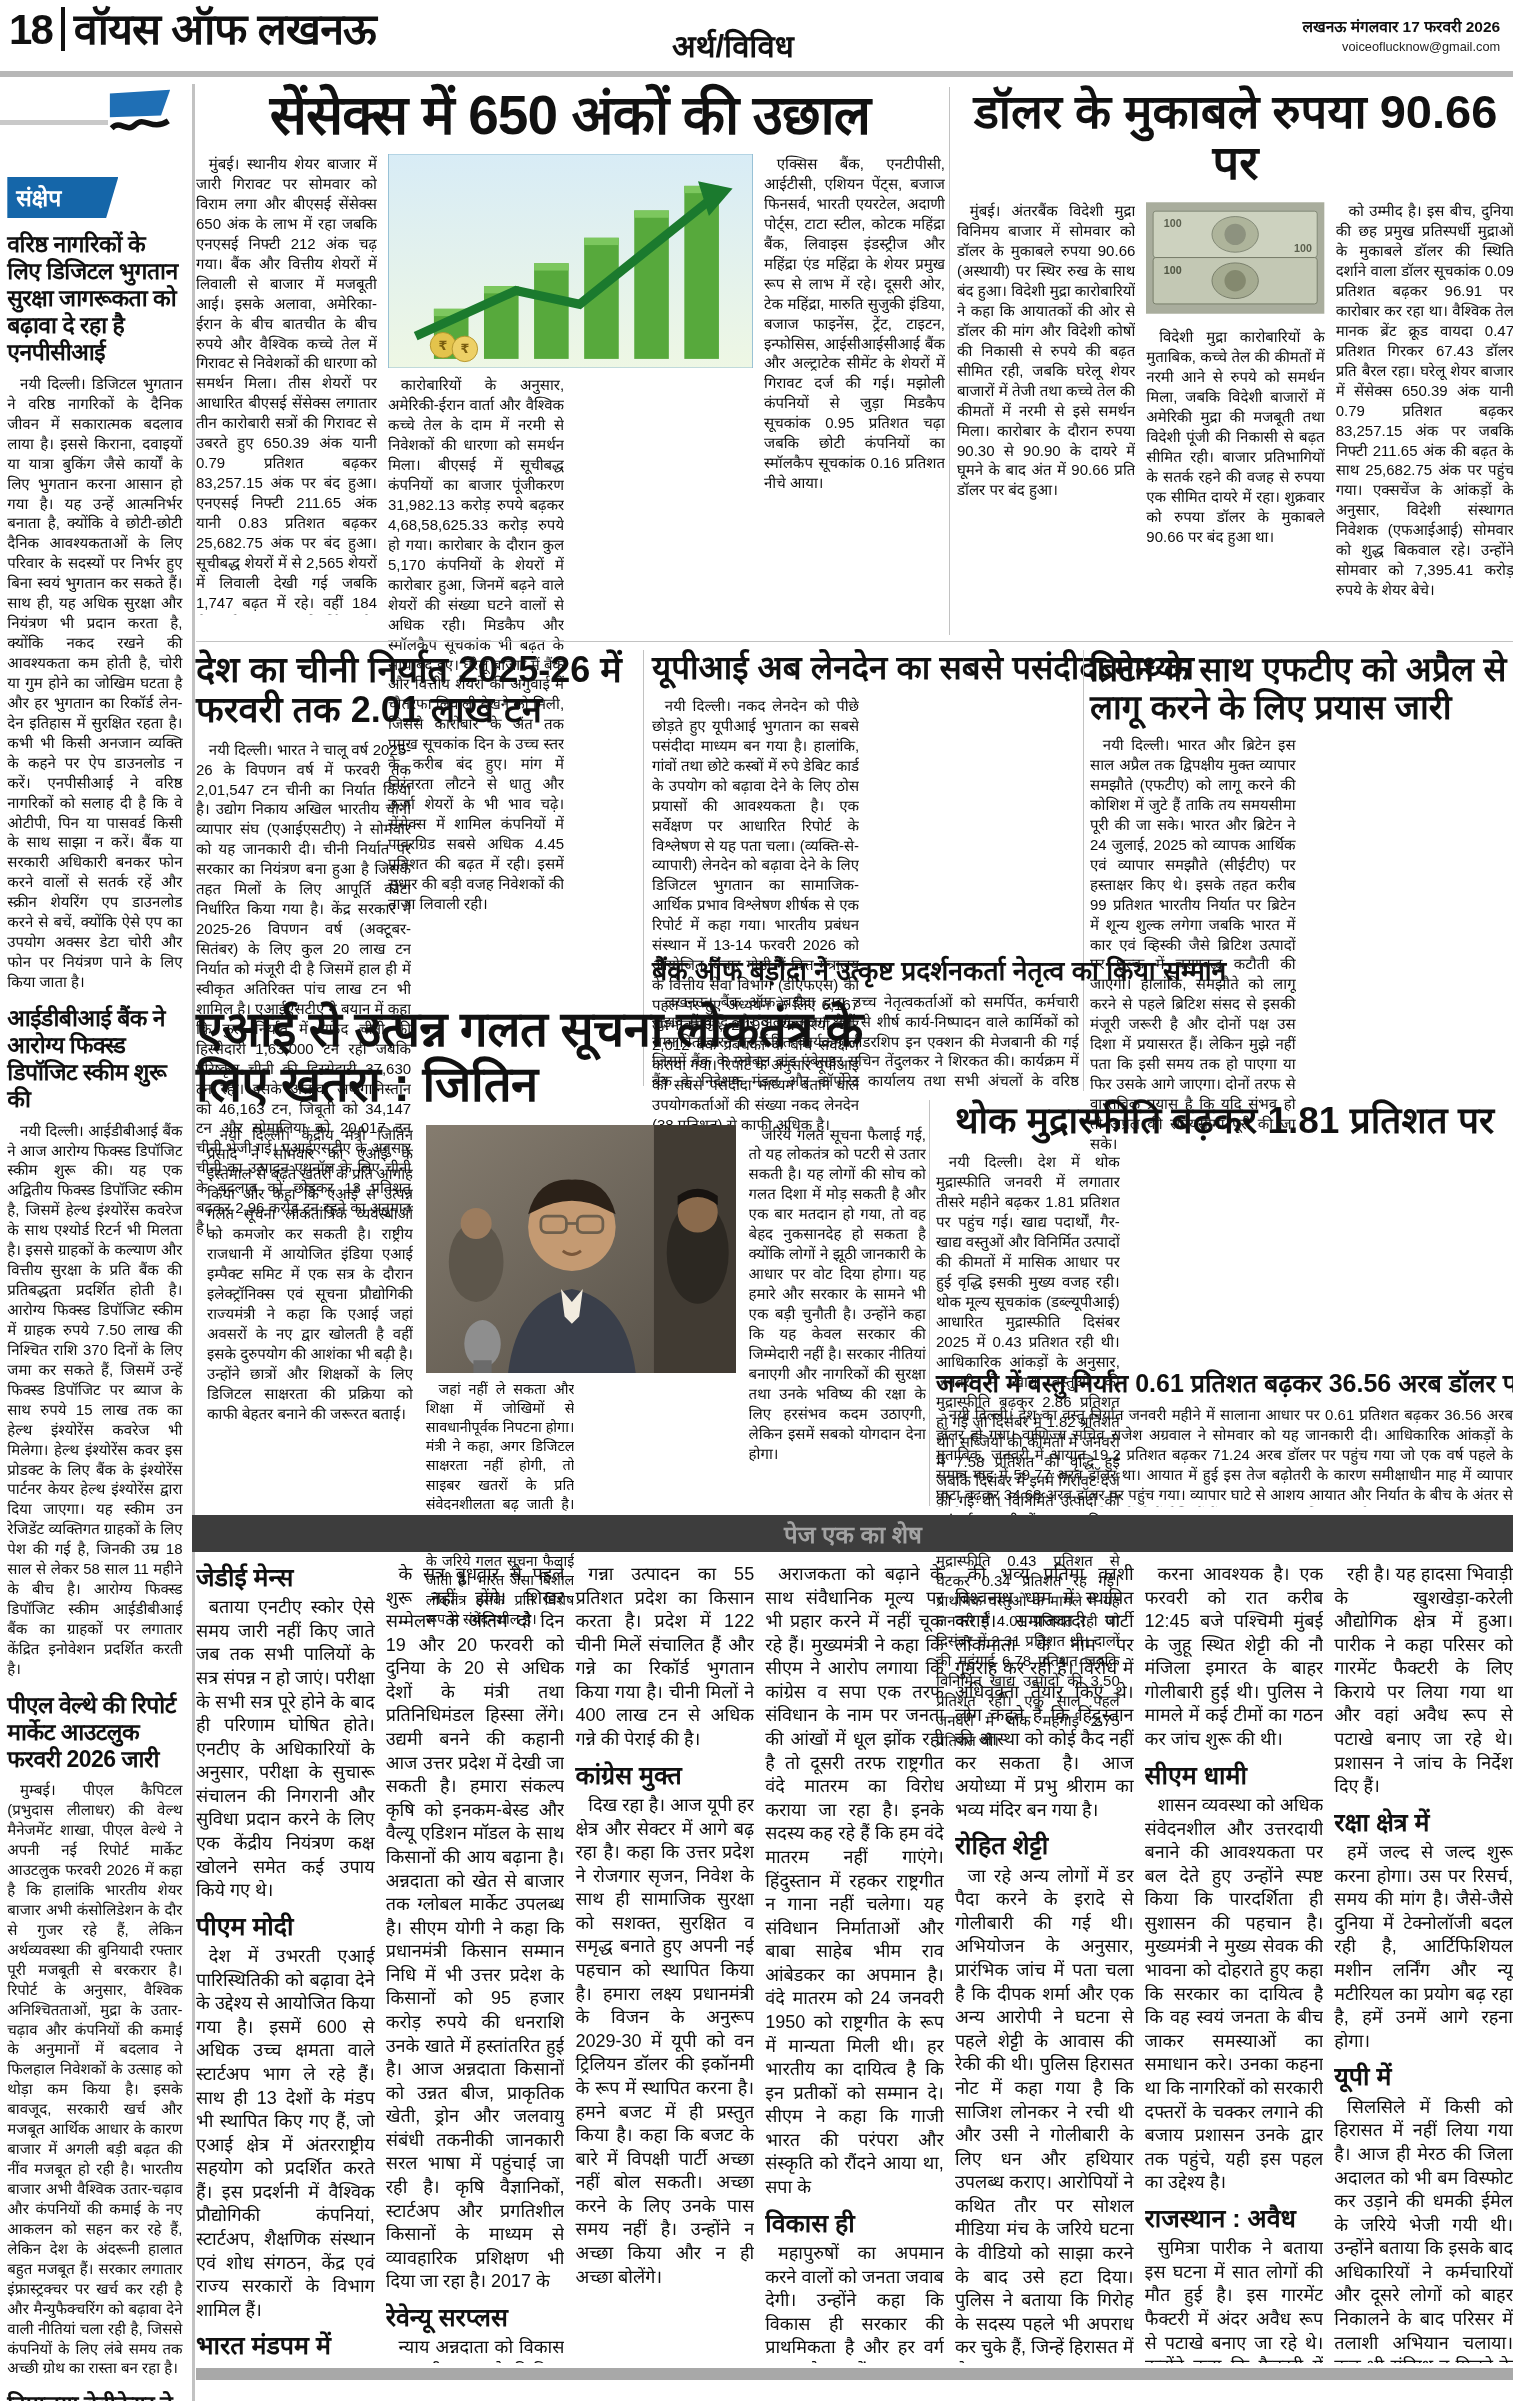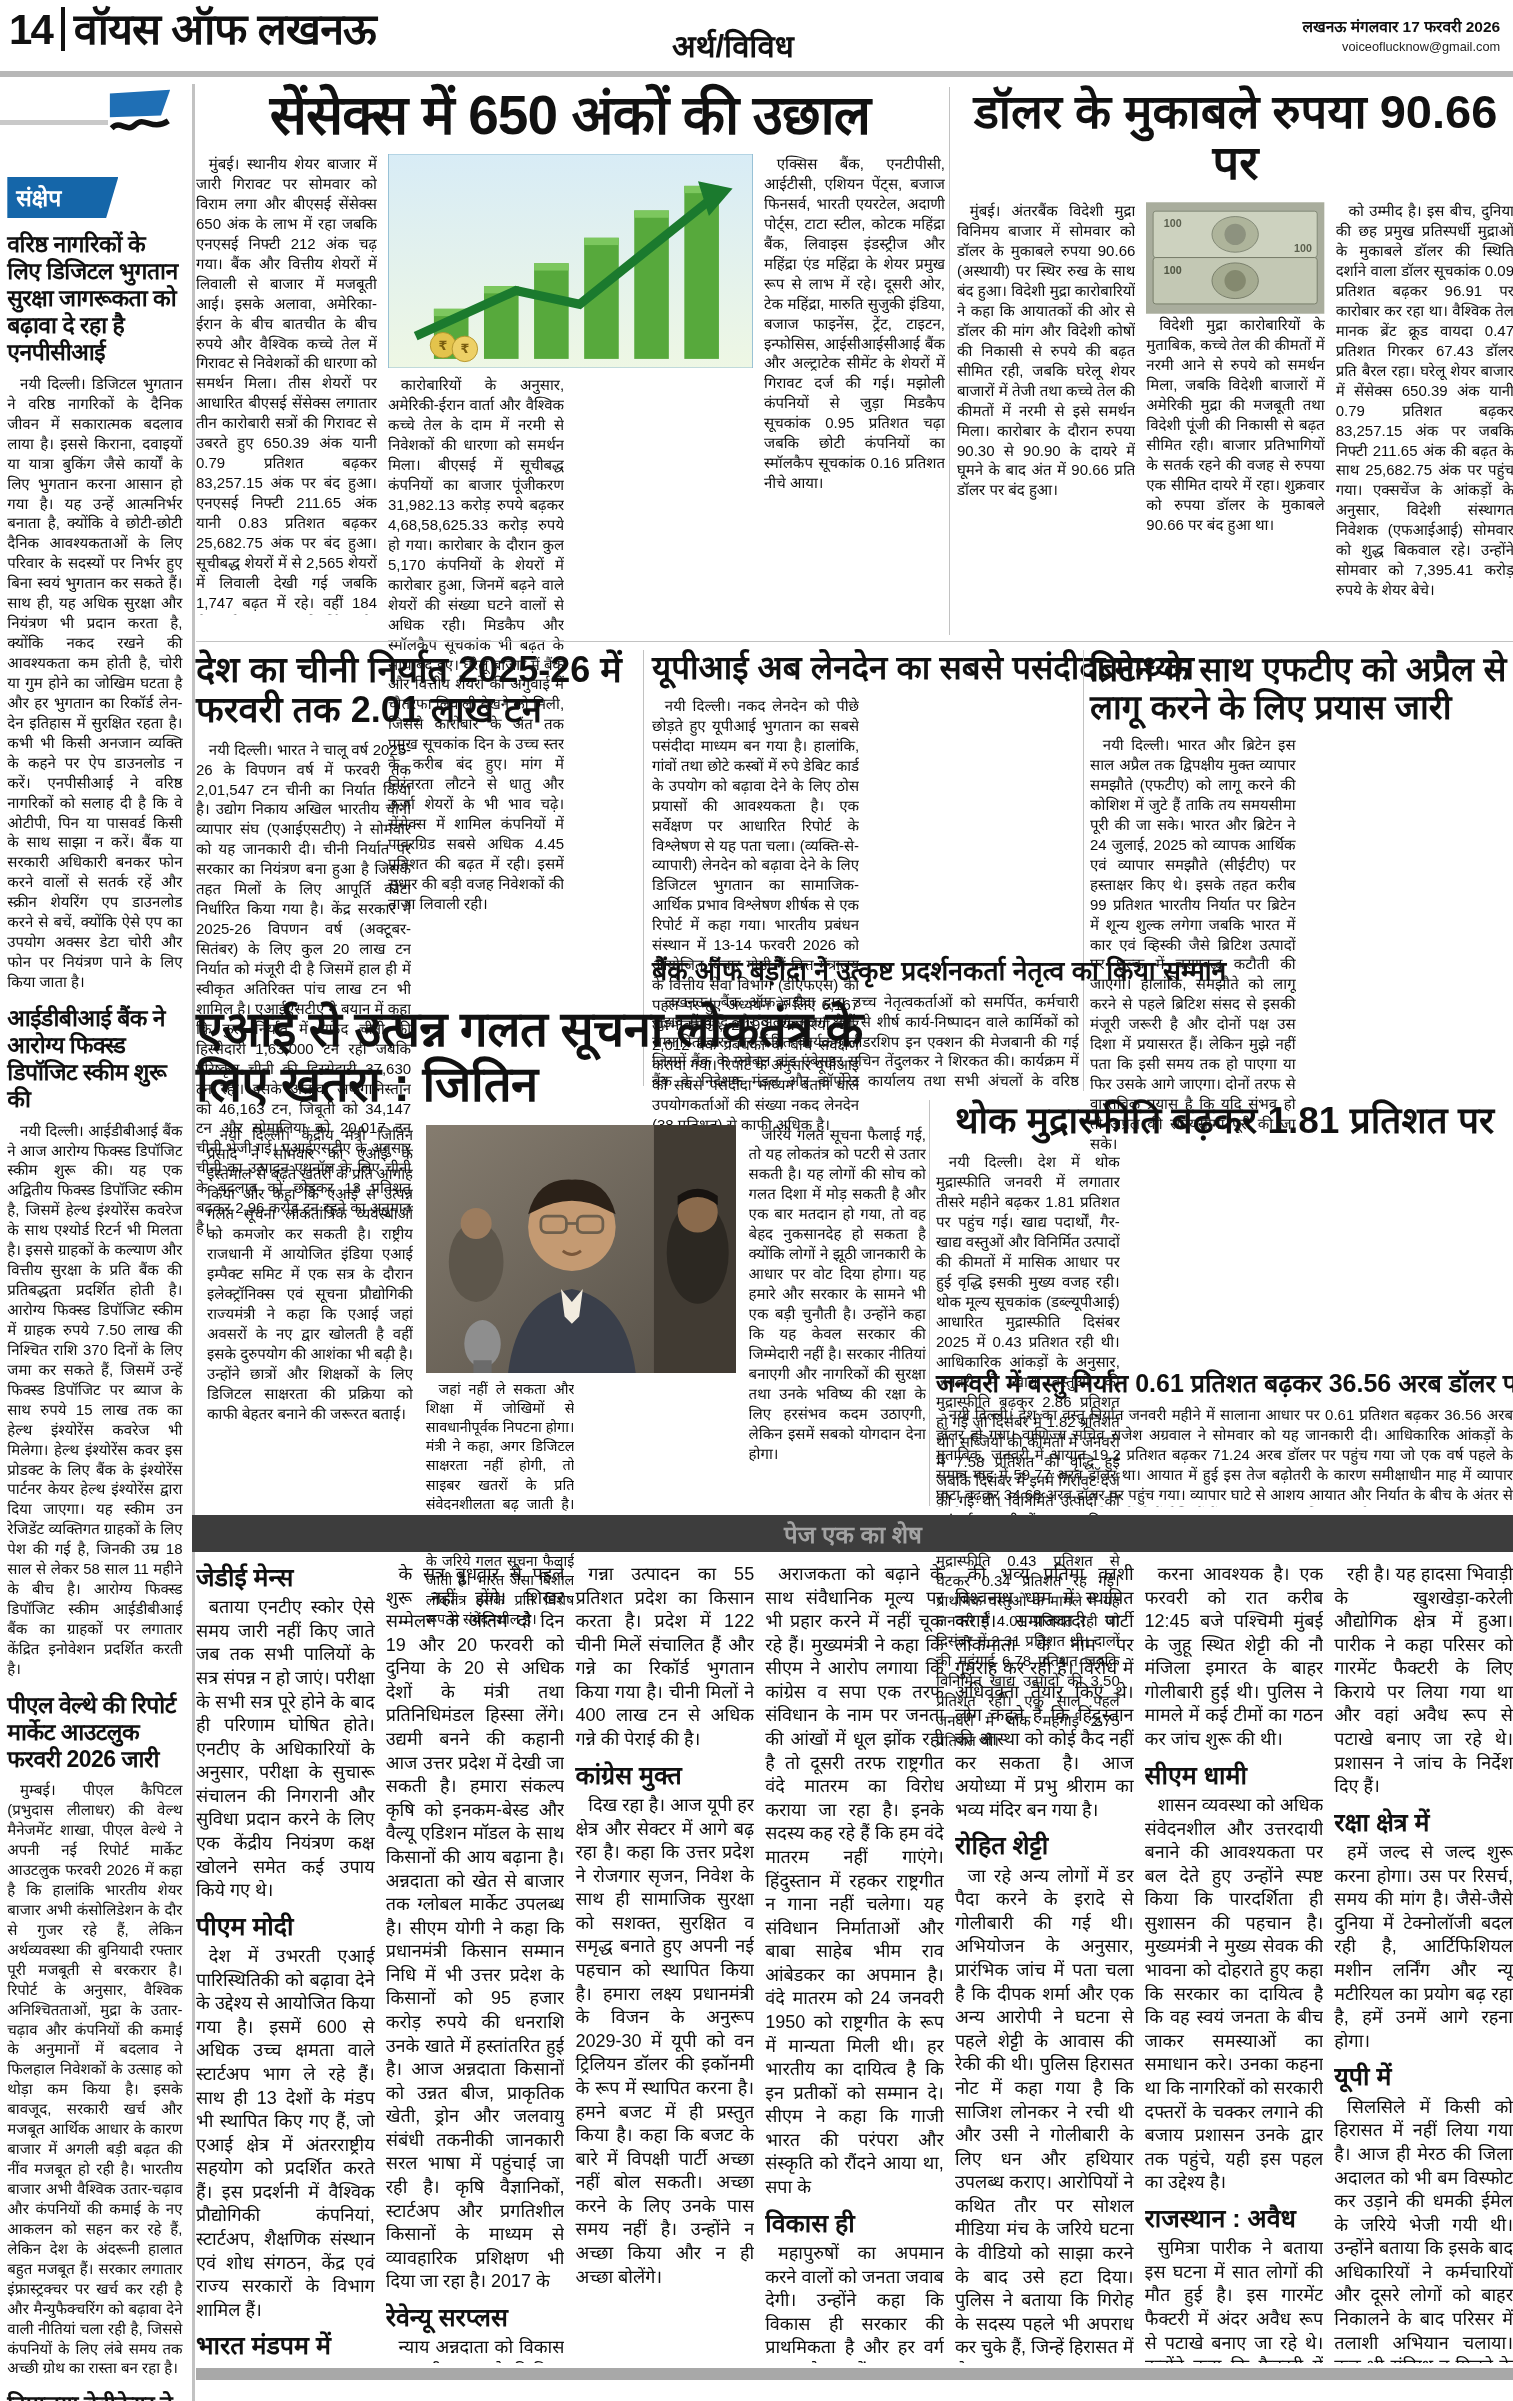--- a/index.html
+++ b/index.html
@@ -46,21 +46,21 @@
   
   .sensex { left:196px; top:87px; width:748px; }
   .srow { display:flex; gap:11px; margin-top:11px; height:461px; }
   .scol { width:181px; flex:0 0 181px; }
   .smid { width:365px; flex:0 0 365px; display:flex; flex-direction:column; gap:7.3px; }
   .smid .cols2 { height:233px; }
 
   .rupee { left:957px; top:87px; width:557px; }
   .rrow { display:flex; gap:11px; margin-top:12.8px; height:402px; }
   .rcol { width:178px; flex:1 1 0; }
-  .rmid { display:flex; flex-direction:column; gap:0; }
+  .rmid { display:flex; flex-direction:column; gap:12px; }
 
   .jitin-row { display:flex; gap:12.8px; margin-top:12.8px; height:358px; }
   .jcol-l { flex:0 0 217px;padding-left:11px; }
   .jmid { flex:0 0 310px; display:flex; flex-direction:column; gap:7.3px; }
   .jmid .cols2 { height:95px; }
   .jmid .cols2 .body-txt { font-size:14.4px; }
   .jcol-r { flex:1 1 0; }
 
   
   .pageone-bar { left:192px; top:1515px; width:1322px; height:37px; background:#3d3d3d; color:#a3a3a3; display:flex; align-items:center; justify-content:center; font-size:24px; font-weight:700; }
@@ -73,21 +73,21 @@
 
   .deco { left:108px; top:88px; width:64px; height:53px; }
 </style>
 </head>
 <body>
 
 <div class="page">
 
   <div class="hdr">
     <div class="hdr-left">
-      <span class="pageno">14</span>
+      <span class="pageno">18</span>
       <span class="vbar"></span>
       <span class="masthead">वॉयस ऑफ लखनऊ</span>
     </div>
     <div class="section-name">अर्थ/विविध</div>
     <div class="hdr-right">
       <div class="dateline">लखनऊ मंगलवार 17 फरवरी 2026</div>
       <div class="email">voiceoflucknow@gmail.com</div>
     </div>
   </div>
   <div class="hdr-rule"></div>

